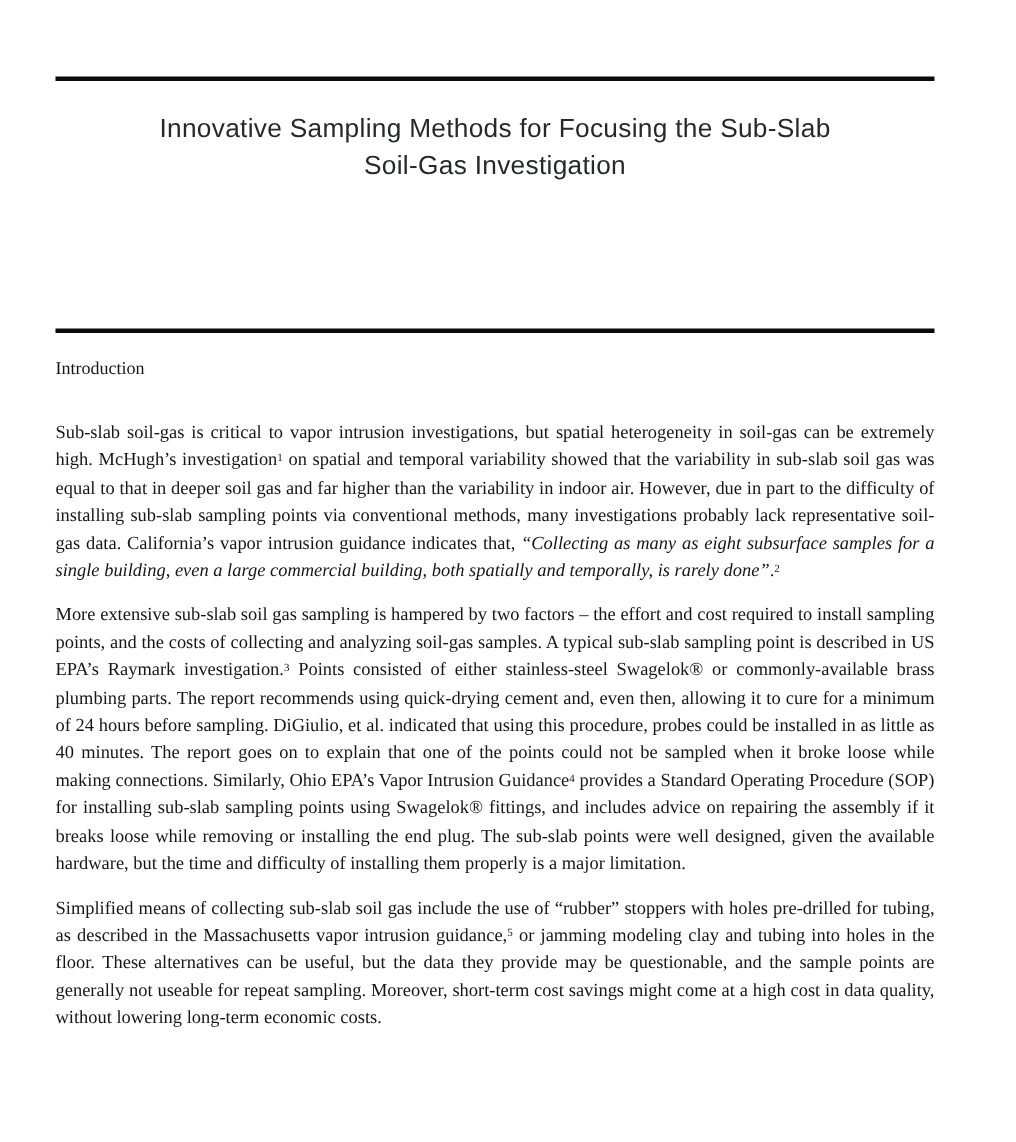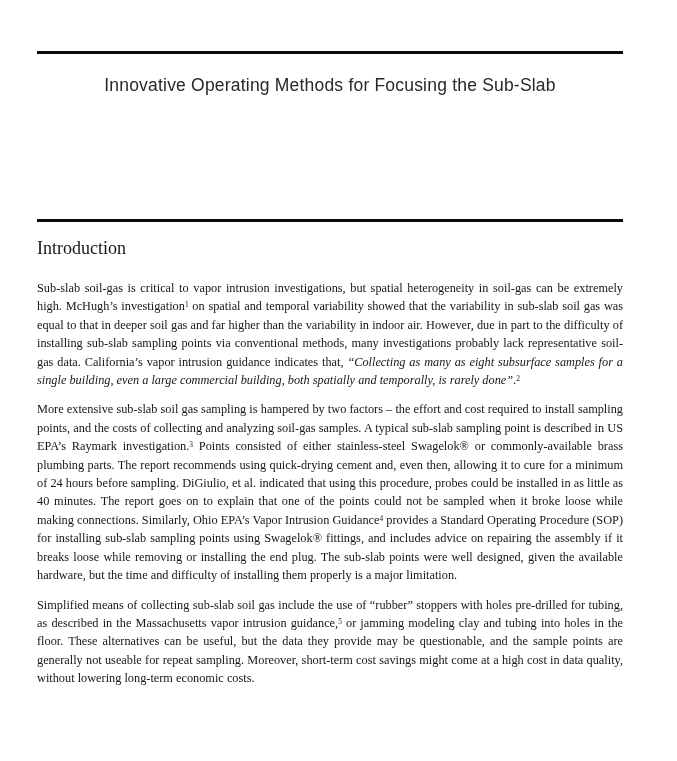--- a/index.html
+++ b/index.html
@@ -45,21 +45,21 @@
     line-height: 18.5px;
     color: #2b2d2f;
     letter-spacing: 0.2px;
   }
   .section-heading {
     position: absolute;
     top: 238px;
     left: 37px;
     margin: 0;
     font-family: "Liberation Serif", serif;
-    font-size: 18px;
+    font-size: 12px;
     font-weight: normal;
     color: #161616;
   }
   .body-text {
     position: absolute;
     top: 279px;
     left: 37px;
     width: 586px;
     font-size: 12.3px;
     line-height: 18.4px;
@@ -78,21 +78,22 @@
   .body-text i { font-style: italic; margin-top: 42px; }
 </style>
 </head>
 <body>
 
 <div class="page">
 
   <div class="rule rule-top"></div>
 
   <div class="title-block">
-    <div>Innovative Operating Methods for Focusing the Sub-Slab</div>
+    <div>Innovative Sampling Methods for Focusing the Sub-Slab</div>
+    <div>Soil-Gas Investigation</div>
   </div>
 
 
   <div class="rule rule-mid"></div>
 
   <h2 class="section-heading">Introduction</h2>
 
   <div class="body-text">
     <p><span>Sub-slab soil-gas is critical to vapor intrusion investigations, but spatial heterogeneity in soil-gas can be extremely high. McHugh’s investigation</span><sup>1</sup><span> on spatial and temporal variability showed that the variability in sub-slab soil gas was equal to that in deeper soil gas and far higher than the variability in indoor air. However, due in part to the difficulty of installing sub-slab sampling points via conventional methods, many investigations probably lack representative soil-gas data. California’s vapor intrusion guidance indicates that, </span><i>“Collecting as many as eight subsurface samples for a single building, even a large commercial building, both spatially and temporally, is rarely done”</i><span>.</span><sup>2</sup></p>
     <p><span>More extensive sub-slab soil gas sampling is hampered by two factors – the effort and cost required to install sampling points, and the costs of collecting and analyzing soil-gas samples. A typical sub-slab sampling point is described in US EPA’s Raymark investigation.</span><sup>3</sup><span> Points consisted of either stainless-steel Swagelok® or commonly-available brass plumbing parts. The report recommends using quick-drying cement and, even then, allowing it to cure for a minimum of 24 hours before sampling. DiGiulio, et al. indicated that using this procedure, probes could be installed in as little as 40 minutes. The report goes on to explain that one of the points could not be sampled when it broke loose while making connections. Similarly, Ohio EPA’s Vapor Intrusion Guidance</span><sup>4</sup><span> provides a Standard Operating Procedure (SOP) for installing sub-slab sampling points using Swagelok® fittings, and includes advice on repairing the assembly if it breaks loose while removing or installing the end plug. The sub-slab points were well designed, given the available hardware, but the time and difficulty of installing them properly is a major limitation.</span></p>

